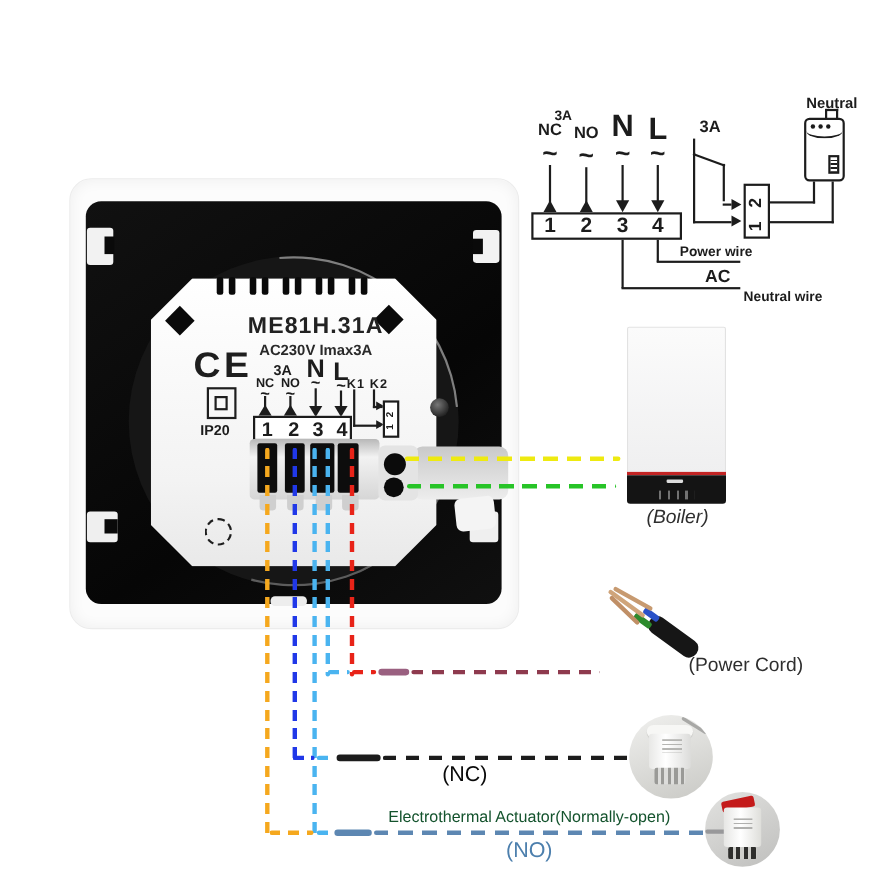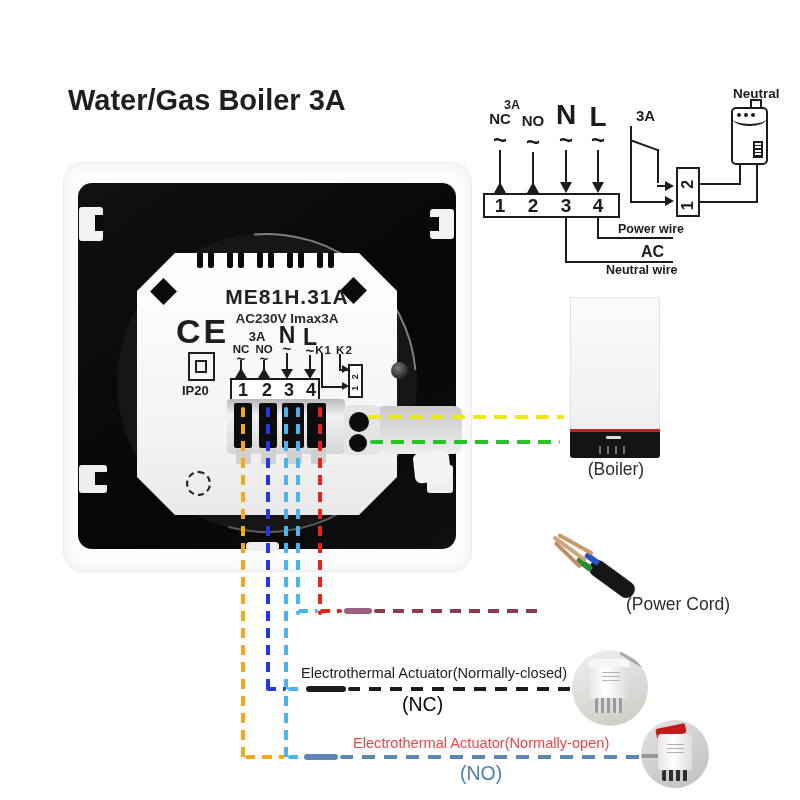--- a/index.html
+++ b/index.html
@@ -37,21 +37,20 @@
   .slot{width:6px;height:16px;background:#0a0a0a;border-radius:2px;}
   .pair{display:flex;gap:5px;}
   .vents{position:absolute;display:flex;gap:13px;}
   .photo-circle{position:absolute;border-radius:50%;overflow:hidden;z-index:6;}
 </style>
 </head>
 <body>
 
 <div id="canvas">
 
-  <div class="t" style="left:68px;top:86px;font-size:29px;font-weight:600;color:#1f1f1f;">Water/Gas Boiler 3A</div>
 
   <div>
 
     <div class="t b ctr" style="left:486px;top:111px;width:28px;font-size:15px;">NC</div>
     <div class="t b ctr" style="left:498px;top:99px;width:28px;font-size:12.5px;">3A</div>
     <div class="t b ctr" style="left:519px;top:113px;width:28px;font-size:15px;">NO</div>
     <div class="t b ctr" style="left:550px;top:101px;width:32px;font-size:28px;">N</div>
     <div class="t b ctr" style="left:582px;top:103px;width:32px;font-size:28px;">L</div>
 
     <div class="t b ctr" style="left:488px;top:128px;width:24px;font-size:24px;">~</div>
@@ -100,21 +99,21 @@
     <div class="vline" style="left:739px;top:165px;height:20px;"></div>
     <div class="hline" style="left:700px;top:201px;width:58px;"></div>
     <div class="vline" style="left:756px;top:165px;height:38px;"></div>
 
     <div class="vline" style="left:597px;top:218px;height:20px;"></div>
     <div class="hline" style="left:597px;top:237px;width:76px;"></div>
     <div class="t b" style="left:618px;top:223px;font-size:12.5px;">Power wire</div>
     <div class="vline" style="left:565px;top:218px;height:44px;"></div>
     <div class="hline" style="left:565px;top:261px;width:108px;"></div>
     <div class="t b" style="left:641px;top:244px;font-size:16px;">AC</div>
-    <div class="t b" style="left:578px;top:264px;font-size:12.5px;padding-left:28px;">Neutral wire</div>
+    <div class="t b" style="left:648px;top:264px;font-size:12.5px;padding-left:28px;">Neutral wire</div>
   </div>
 
   <div>
 
     <div class="abs" style="left:63px;top:162px;width:407px;height:408px;border-radius:20px;background:#fcfcfc;border:1px solid #ececec;box-shadow:inset 0 0 14px rgba(0,0,0,0.06);"></div>
 
     <div class="abs" style="left:78px;top:183px;width:378px;height:366px;border-radius:14px;background:linear-gradient(145deg,#111 0%,#060606 60%,#101010 100%);"></div>
 
     <div class="abs" style="left:79px;top:207px;width:24px;height:34px;background:#f2f2f2;border-radius:3px;"></div>
     <div class="abs" style="left:95px;top:215px;width:9px;height:16px;background:#0a0a0a;"></div>
@@ -244,44 +243,43 @@
     <div class="dh yellow" style="left:368px;top:415px;width:196px;"></div>
     <div class="dh green" style="left:370px;top:440px;width:190px;"></div>
   </div>
 
   <div>
     <div class="abs" style="left:570px;top:297px;width:90px;height:135px;background:linear-gradient(180deg,#fbfbfb,#efeff0);border:1px solid #e2e2e2;border-radius:2px;box-sizing:border-box;"></div>
     <div class="abs" style="left:570px;top:429px;width:90px;height:3px;background:#c22424;"></div>
     <div class="abs" style="left:570px;top:432px;width:90px;height:26px;background:#141414;border-radius:0 0 3px 3px;"></div>
     <div class="abs" style="left:606px;top:436px;width:15px;height:3px;background:rgba(255,255,255,0.85);border-radius:1px;"></div>
     <div class="abs" style="left:599px;top:446px;width:32px;height:8px;background:repeating-linear-gradient(90deg,#8a8a8a 0 2px,transparent 2px 8px);opacity:0.8;"></div>
-    <div class="t ctr" style="left:574px;top:461px;width:84px;font-size:17.5px;color:#2e2e2e;">(Boiler)</div>
+    <div class="t ctr" style="left:574px;top:461px;width:84px;font-size:17.5px;color:#2e2e2e;font-style:italic;">(Boiler)</div>
   </div>
 
   <div class="abs" style="left:535px;top:572px;width:100px;height:55px;transform:rotate(36deg);transform-origin:80% 30%;">
     <div class="abs" style="left:46px;top:2px;width:52px;height:17px;background:#161616;border-radius:8px;"></div>
     <div class="abs" style="left:36px;top:3px;width:16px;height:6px;background:#2a52c8;border-radius:2px;"></div>
     <div class="abs" style="left:32px;top:12px;width:18px;height:6px;background:#2d8a2d;border-radius:2px;"></div>
     <div class="abs" style="left:2px;top:2px;width:40px;height:3.5px;background:#c79a70;border-radius:2px;transform:rotate(-7deg);"></div>
     <div class="abs" style="left:0px;top:9px;width:40px;height:3.5px;background:#cfa47a;border-radius:2px;"></div>
     <div class="abs" style="left:4px;top:15px;width:36px;height:3.5px;background:#c08f66;border-radius:2px;transform:rotate(8deg);"></div>
   </div>
   <div class="t" style="left:626px;top:596px;font-size:17.5px;color:#2e2e2e;">(Power Cord)</div>
 
-  <div class="t" style="left:301px;top:666px;font-size:14.6px;color:#222;">Electrothermal Actuator(Normally-closed)</div>
   <div class="t" style="left:402px;top:695px;font-size:19.5px;font-weight:500;color:#0a0a0a;">(NC)</div>
   <div class="photo-circle" style="left:572px;top:650px;width:76px;height:76px;background:linear-gradient(160deg,#f0f0ee,#c9c9c5);">
     <div class="abs" style="left:46px;top:8px;width:26px;height:3px;background:#a8a8a6;transform:rotate(32deg);border-radius:2px;"></div>
     <div class="abs" style="left:16px;top:9px;width:42px;height:12px;background:#f7f7f5;border-radius:6px;box-shadow:0 1px 1px rgba(0,0,0,0.15);"></div>
     <div class="abs" style="left:18px;top:17px;width:38px;height:32px;background:linear-gradient(90deg,#e8e8e6,#ffffff 40%,#dcdcda);border-radius:3px;"></div>
     <div class="abs" style="left:30px;top:22px;width:18px;height:12px;background:repeating-linear-gradient(180deg,#b5b5b2 0 1.5px,transparent 1.5px 4px);"></div>
     <div class="abs" style="left:23px;top:48px;width:28px;height:15px;background:repeating-linear-gradient(90deg,#9a9a97 0 3px,#dddddb 3px 6px);border-radius:2px;"></div>
   </div>
 
-  <div class="t" style="left:353px;top:736px;font-size:14.6px;color:#ef4444;">Electrothermal Actuator(Normally-open)</div>
+  <div class="t" style="left:353px;top:736px;font-size:14.6px;color:#14532d;">Electrothermal Actuator(Normally-open)</div>
   <div class="t" style="left:460px;top:764px;font-size:19.5px;font-weight:500;color:var(--no-blue);">(NO)</div>
   <div class="photo-circle" style="left:641px;top:720px;width:68px;height:68px;background:linear-gradient(150deg,#e2e2e0,#bfbfbd);">
     <div class="abs" style="left:15px;top:6px;width:30px;height:10px;background:#c41a1a;border-radius:2px;transform:rotate(-12deg);"></div>
     <div class="abs" style="left:0px;top:34px;width:20px;height:4px;background:#98989a;border-radius:2px;"></div>
     <div class="abs" style="left:17px;top:14px;width:34px;height:36px;background:linear-gradient(90deg,#e6e6e4,#ffffff 45%,#dededa);border-radius:3px;"></div>
     <div class="abs" style="left:26px;top:24px;width:17px;height:11px;background:repeating-linear-gradient(180deg,#b0b0ae 0 1.5px,transparent 1.5px 4px);"></div>
     <div class="abs" style="left:21px;top:50px;width:26px;height:11px;background:repeating-linear-gradient(90deg,#2e2e2c 0 4px,#cfcfcb 4px 7px);border-radius:2px;"></div>
   </div>
 
 </div>

